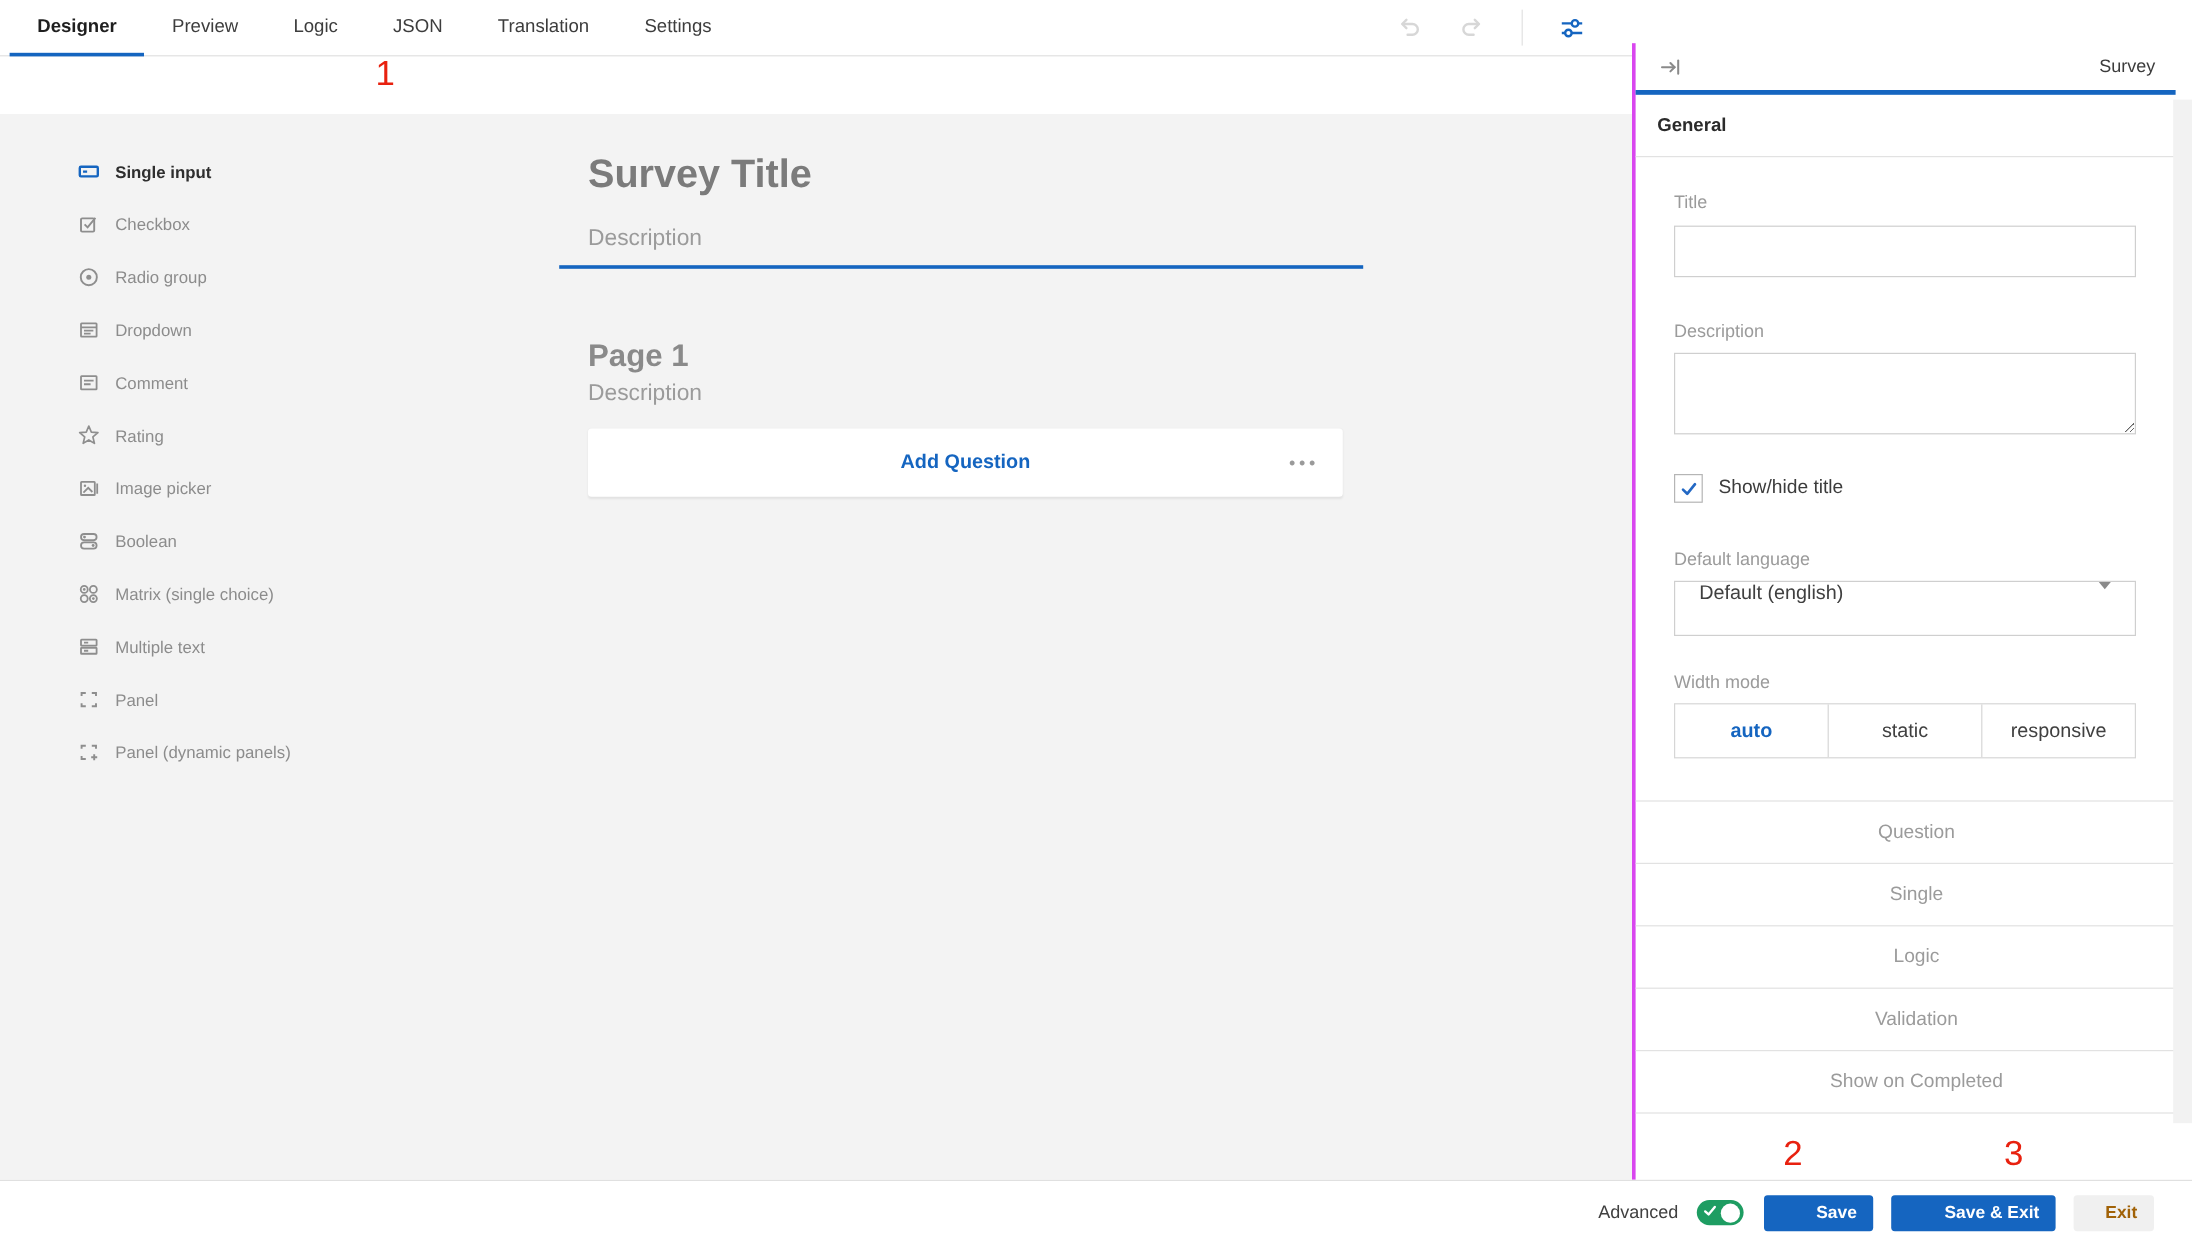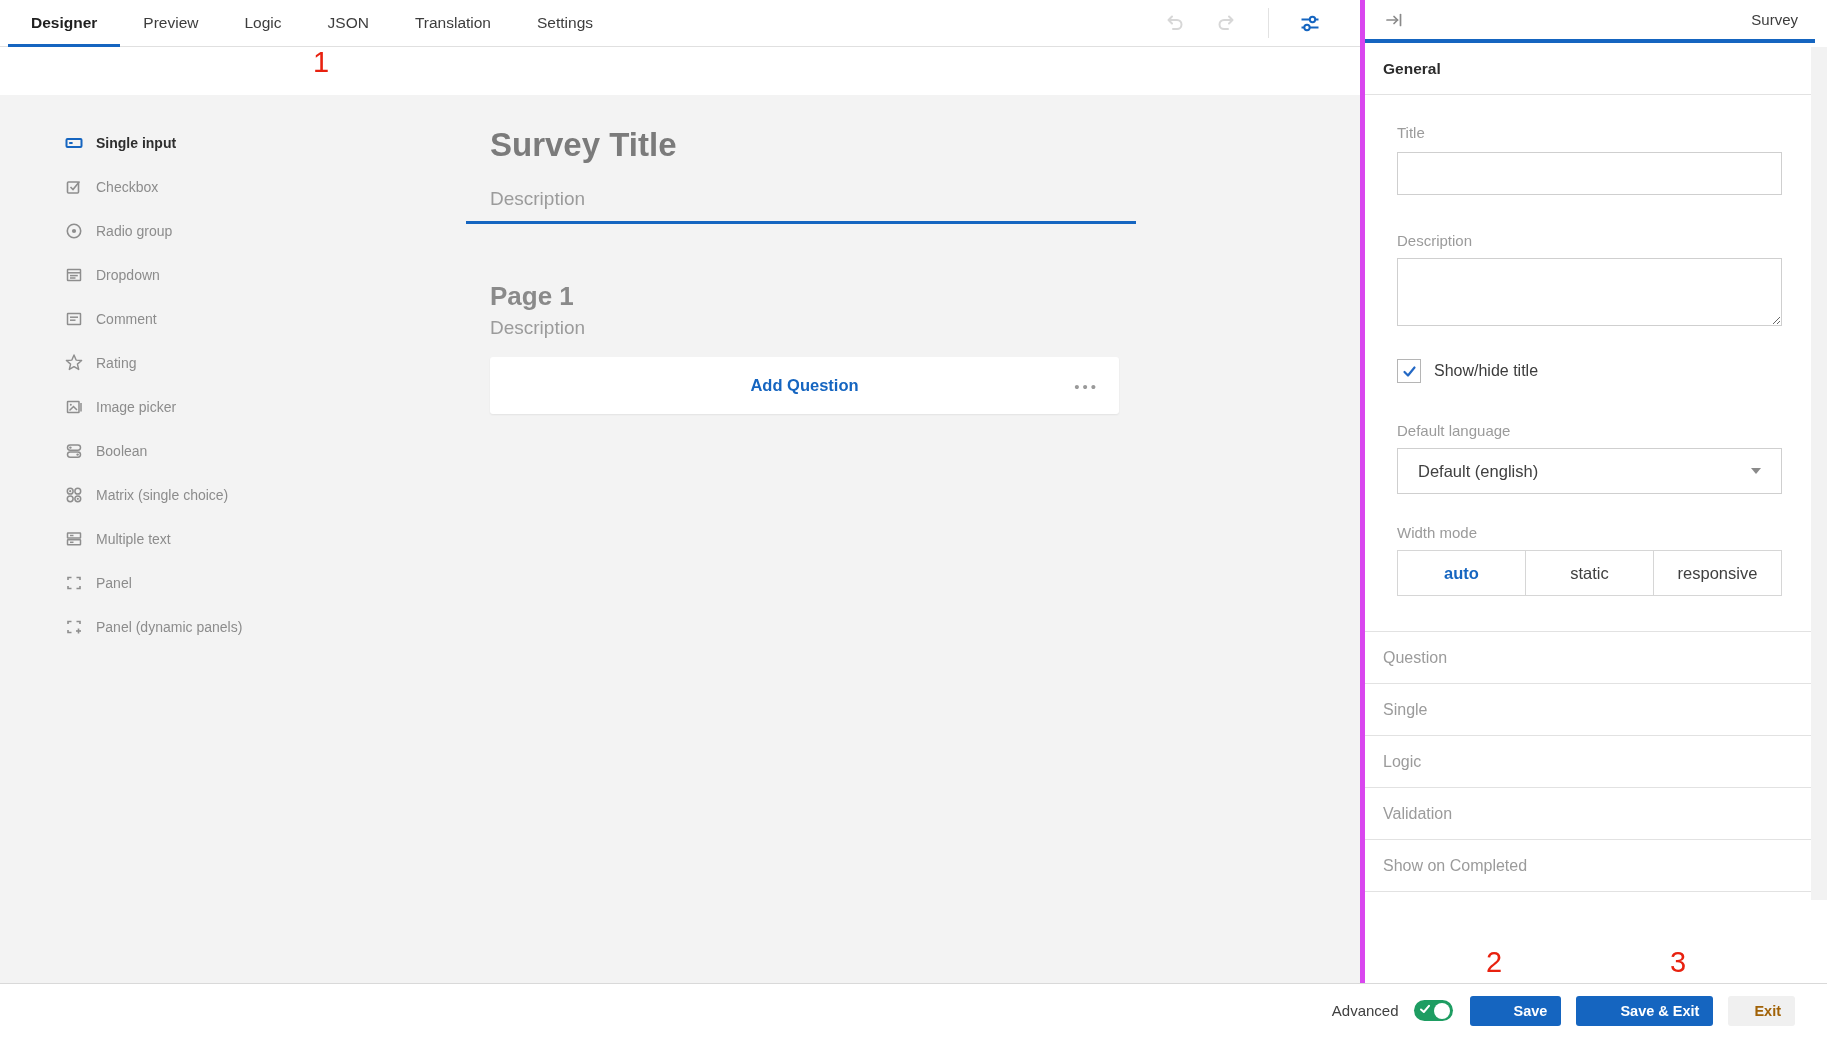--- a/index.html
+++ b/index.html
@@ -33,45 +33,45 @@
   .survey-title { position:absolute; left:24px; top:31px; font-size:33px; font-weight:700; color:#7b7b7b; cursor:text; }
   .survey-desc { position:absolute; left:24px; top:93px; font-size:19px; color:#9b9b9b; cursor:text; }
   .survey-rule { position:absolute; left:0; top:126px; width:670px; height:3px; background:#1565c0; }
   .page-title { position:absolute; left:24px; top:186px; font-size:26px; font-weight:700; color:#8a8a8a; cursor:text; }
   .page-desc { position:absolute; left:24px; top:222px; font-size:19px; color:#9b9b9b; cursor:text; }
   .add-question-card { position:absolute; left:24px; top:262px; width:629px; height:57px; background:#fff; border-radius:3px; box-shadow:0 1px 2px rgba(0,0,0,0.07); display:flex; align-items:center; justify-content:center; cursor:pointer; }
   .add-question-label { font-size:16.5px; font-weight:700; color:#1565c0; }
   .card-dots { position:absolute; right:20px; top:50%; transform:translateY(-50%); font-size:15px; letter-spacing:3px; color:#9a9a9a; cursor:pointer; }
 
   
-  .rightpanel { width:467px; background:#fff; border-left:5px solid #d946ef; position:relative; }
+  .rightpanel { width:467px; background:#fff; border-left:3px solid #d946ef; position:relative;margin-top:36px; }
   .panel-header { height:43px; width:450px; border-bottom:4px solid #1565c0; display:flex; align-items:center; padding:0 17px; }
   .panel-title { margin-left:auto; font-size:15px; color:#3c3c3c; }
   .scroll-track { position:absolute; right:0; top:47px; width:16px; height:853px; background:#f2f2f2; }
   .panel-inner { width:450px; }
   .general-row { height:52px; line-height:52px; padding-left:18px; font-size:15.5px; font-weight:700; color:#2b2b2b; border-bottom:1px solid #e2e2e2; cursor:pointer; }
   .panel-form { padding:0 33px 0 32px; }
   .fld-label { margin-top:29px; font-size:15px; color:#9b9b9b; }
   .fld-label.mt-lg { margin-top:37px; }
   .fld-label.mt-xl { margin-top:39px; }
   .fld-label.mt-md { margin-top:30px; }
   .text-input { display:block; margin-top:11px; width:100%; height:43px; border:1px solid #cfcfcf; background:#fff; font:inherit; font-size:16px; color:#404040; padding:0 12px; outline:none; }
   .textarea { display:block; margin-top:9px; width:100%; height:68px; border:1px solid #cfcfcf; background:#fff; font:inherit; font-size:16px; color:#404040; padding:6px 12px; resize:vertical; outline:none; }
   .chk-row { margin-top:33px; display:flex; align-items:center; gap:13px; cursor:pointer; }
   .chk-box { width:24px; height:24px; border:1px solid #b5b5b5; background:#fff; display:flex; align-items:center; justify-content:center; flex:none; }
   .chk-label { font-size:16px; color:#3c3c3c; }
-  .select { margin-top:9px; height:46px; border:1px solid #cfcfcf; background:#fff; display:flex; align-items:center; padding:0 20px; cursor:pointer;gap:30px; }
+  .select { margin-top:9px; height:46px; border:1px solid #cfcfcf; background:#fff; display:flex; padding:0 20px; cursor:pointer;gap:30px; }
   .select-value { font-size:16.5px; color:#404040; }
   .select-caret { margin-left:auto; width:0; height:0; border-left:5px solid transparent; border-right:5px solid transparent; border-top:6px solid #8a8a8a; }
   .segmented { margin-top:9px; display:flex; border:1px solid #d6d6d6; height:46px; background:#fff; }
   .seg { flex:1; text-align:center; line-height:44px; font-size:16.5px; color:#404040; cursor:pointer; }
   .seg + .seg { border-left:1px solid #d6d6d6; }
   .seg.selected { color:#1565c0; font-weight:700; }
   .sections { margin-top:35px; border-top:1px solid #e2e2e2; }
-  .section-row { height:52px; line-height:52px; padding-left:18px; font-size:16px; color:#9b9b9b; border-bottom:1px solid #e2e2e2; cursor:pointer; }
+  .section-row { height:52px; line-height:52px; padding-left:18px; font-size:16px; color:#9b9b9b; border-bottom:1px solid #e2e2e2; cursor:pointer;text-align:center; }
 
   
   .footer { height:54px; background:#fff; border-top:1px solid #d9d9d9; display:flex; align-items:center; justify-content:flex-end; padding-right:32px; gap:15px; }
   .advanced-label { font-size:15px; color:#404040; }
   .toggle { width:39px; height:21px; border-radius:11px; background:#1e9d62; position:relative; cursor:pointer; margin-right:2px; }
   .toggle .tick { position:absolute; left:5px; top:3px; }
   .toggle .knob { position:absolute; right:2.5px; top:2.5px; width:16px; height:16px; border-radius:50%; background:#fff; }
   .btn { height:30px; border:none; border-radius:3px; font-family:inherit; font-size:14.5px; font-weight:700; padding:0 14px; cursor:pointer; }
   .btn.primary { background:#1565c0; color:#fff;padding-left:44px; }
   .btn.plain { background:#f0f0f0; color:#a16207;padding-left:26px; }

